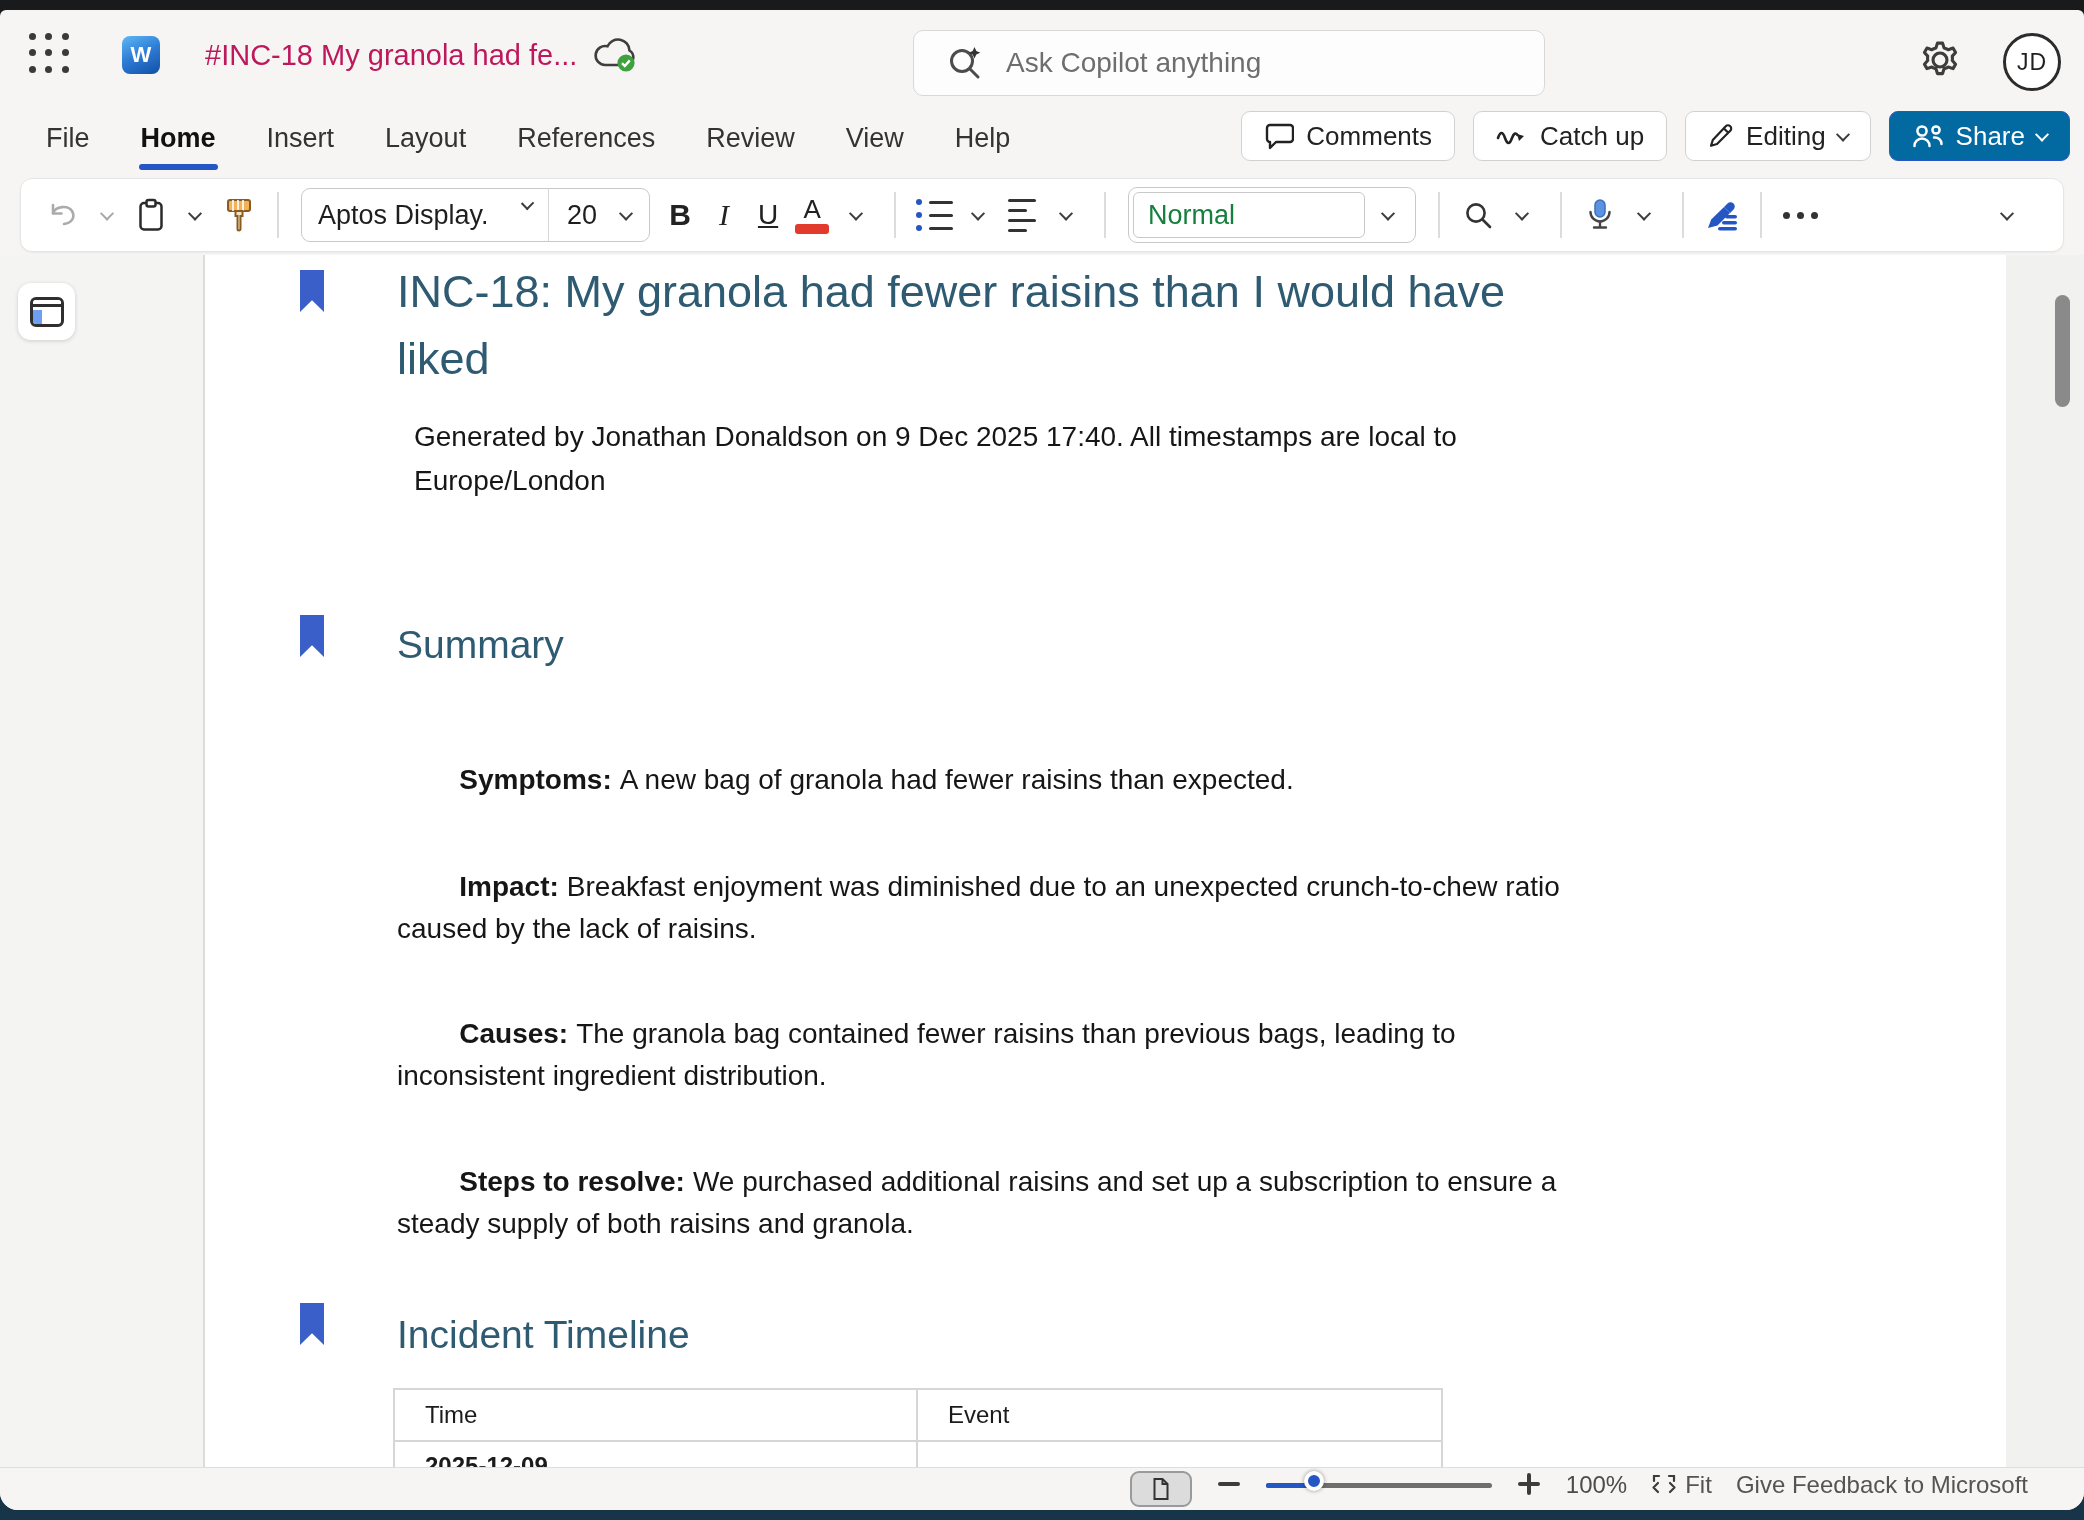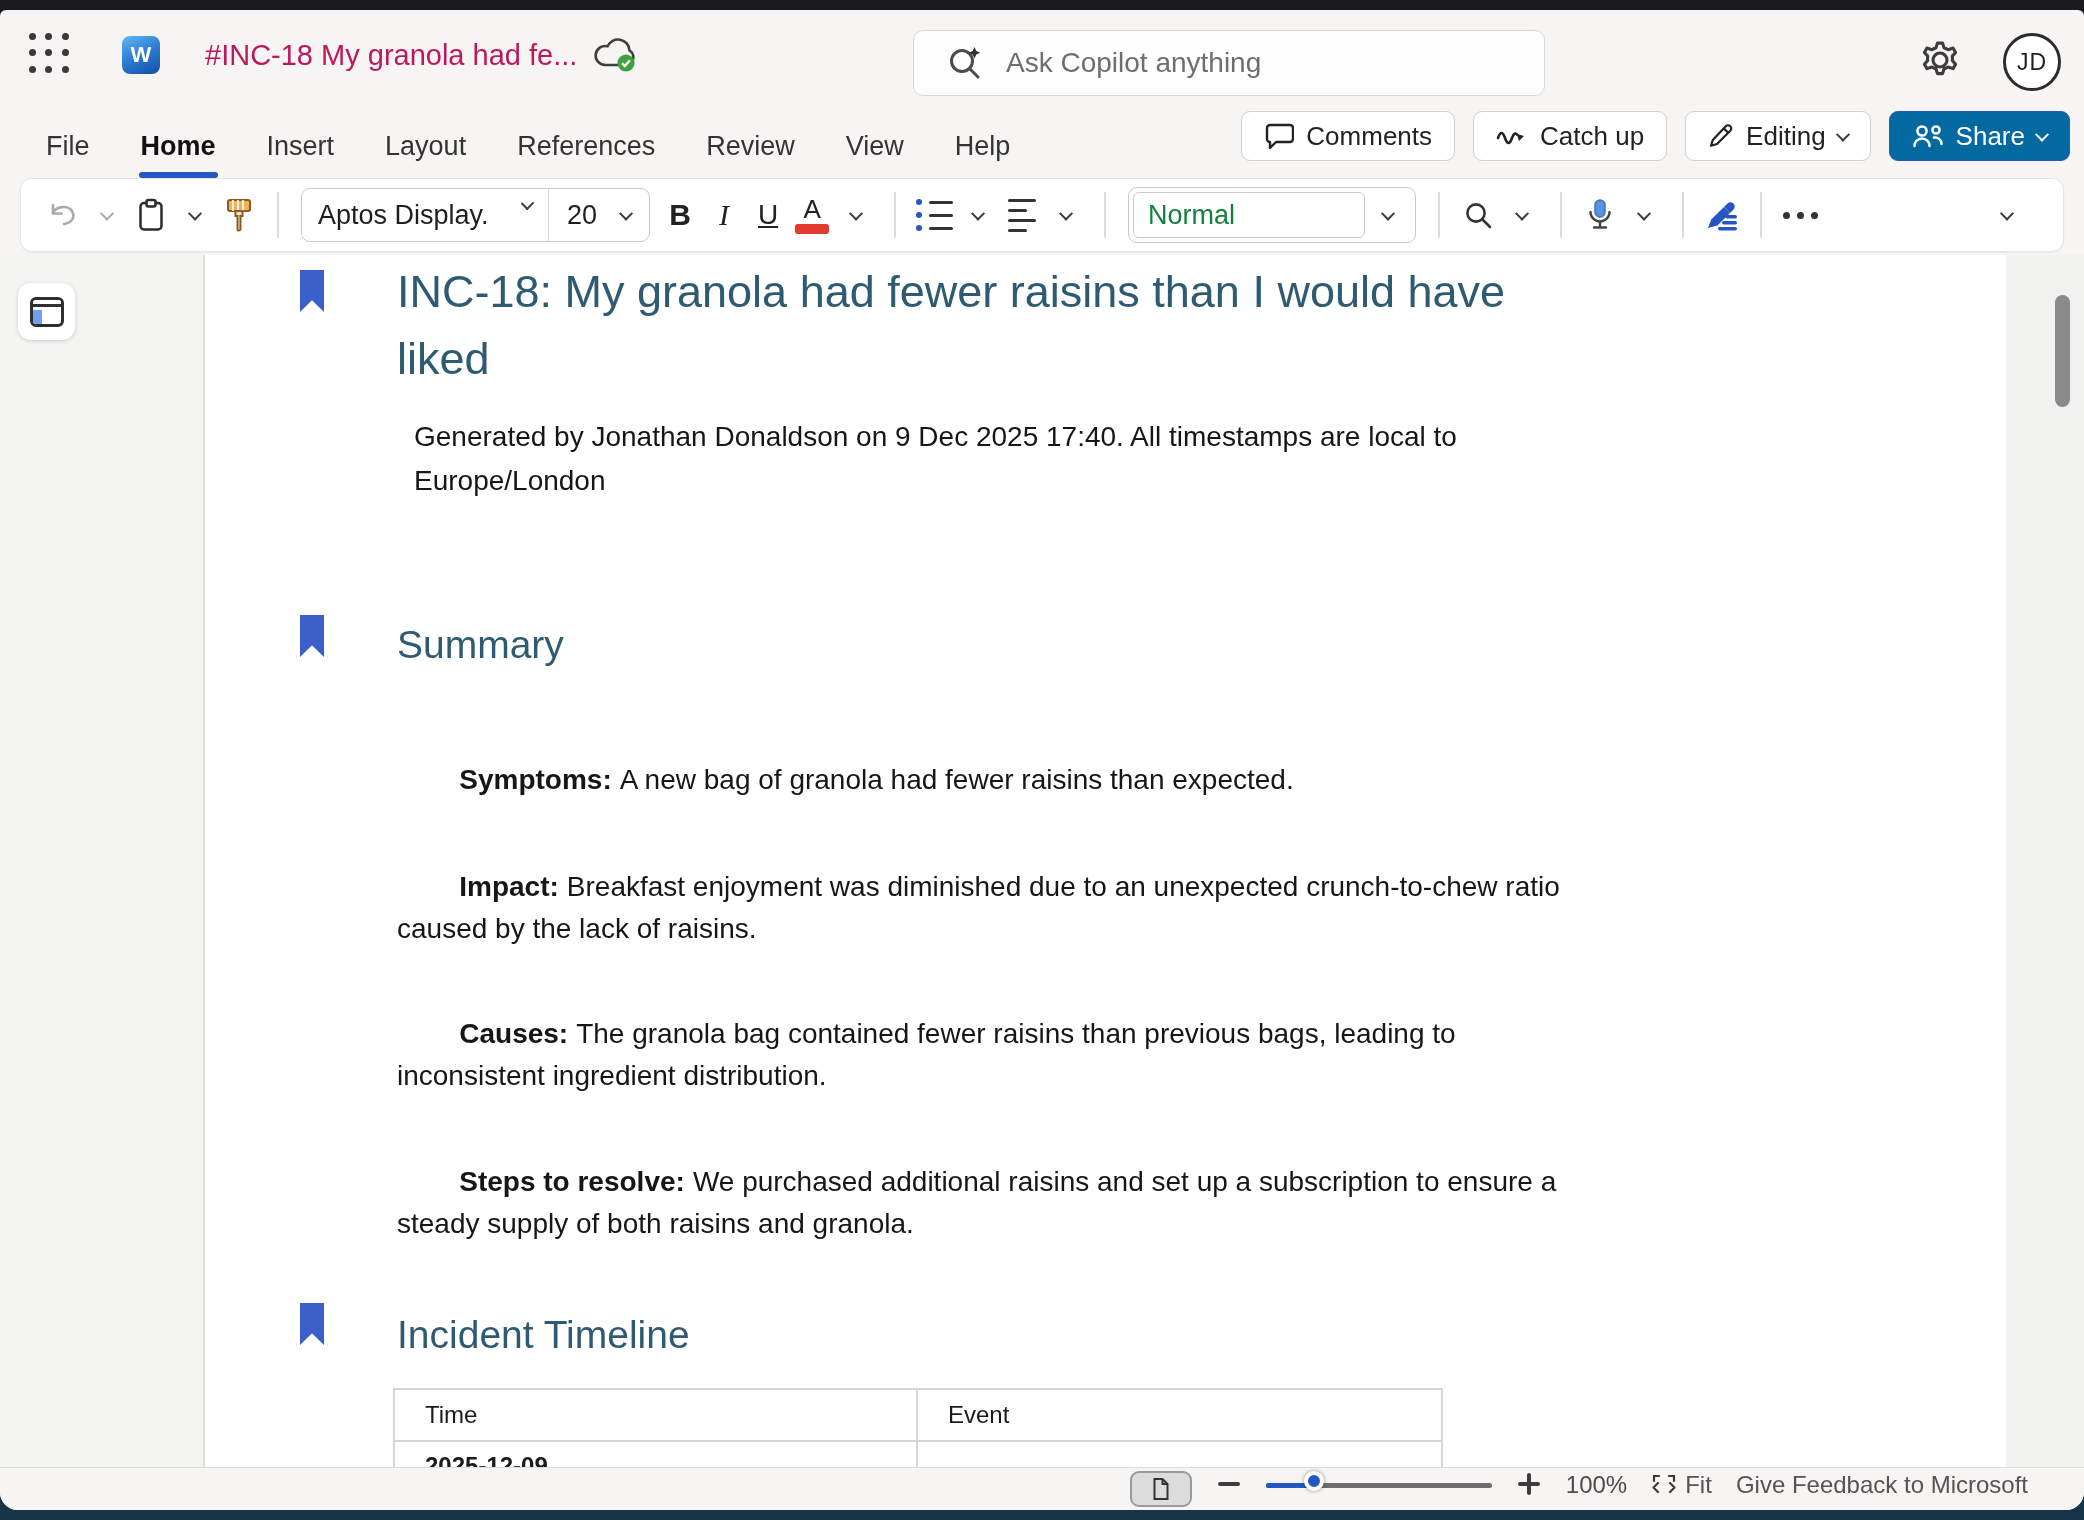--- a/index.html
+++ b/index.html
@@ -26,21 +26,21 @@
   .cloud-save { position:absolute; left:592px; top:26px; }
   .copilot-box { position:absolute; left:913px; top:20px; width:632px; height:66px; background:#fdfdfd;
     border:1px solid #d8d8d8; border-radius:10px; display:flex; align-items:center; padding-left:32px; gap:22px; }
   .copilot-box .ph { color:#6e6e6e; font-size:28px; }
   .gear { position:absolute; left:1918px; top:28px; width:44px; height:44px; cursor:pointer; }
   .avatar { position:absolute; left:2003px; top:23px; width:58px; height:58px; border-radius:50%;
     border:3px solid #2c2c2c; background:#fff; display:flex; align-items:center; justify-content:center;
     font-size:23px; color:#1f1f1f; letter-spacing:1px; cursor:pointer; }
   
   .menubar { position:absolute; left:0; top:86px; width:100%; height:76px; }
-  .menus { position:absolute; left:44px; top:12px; height:100%; display:flex; gap:47px; align-items:center; }
+  .menus { position:absolute; left:44px; top:4px; height:100%; display:flex; gap:47px; align-items:center; }
   .menu-item { font-size:27px; color:#333; position:relative; cursor:pointer; padding:6px 2px; }
   .menu-item.active { font-weight:bold; color:#111; }
   .menu-item .indicator { position:absolute; left:0; right:0; bottom:-10px; height:6px; border-radius:3px; background:#2456c4; }
   .menu-actions { position:absolute; right:14px; top:15px; display:flex; align-items:center; }
   .pill-btn { height:50px; border:1px solid #d1d1d1; background:#fff; border-radius:9px;
     display:flex; align-items:center; gap:12px; padding:0 22px; font-size:26px; color:#222; cursor:pointer; }
   .pill-btn + .pill-btn { margin-left:18px; }
   .share-btn { background:#0369a1; border-color:#2857c4; color:#fff; margin-left:22px; }
   
   .ribbon { position:absolute; left:20px; top:168px; width:2044px; height:74px; background:#fff;

